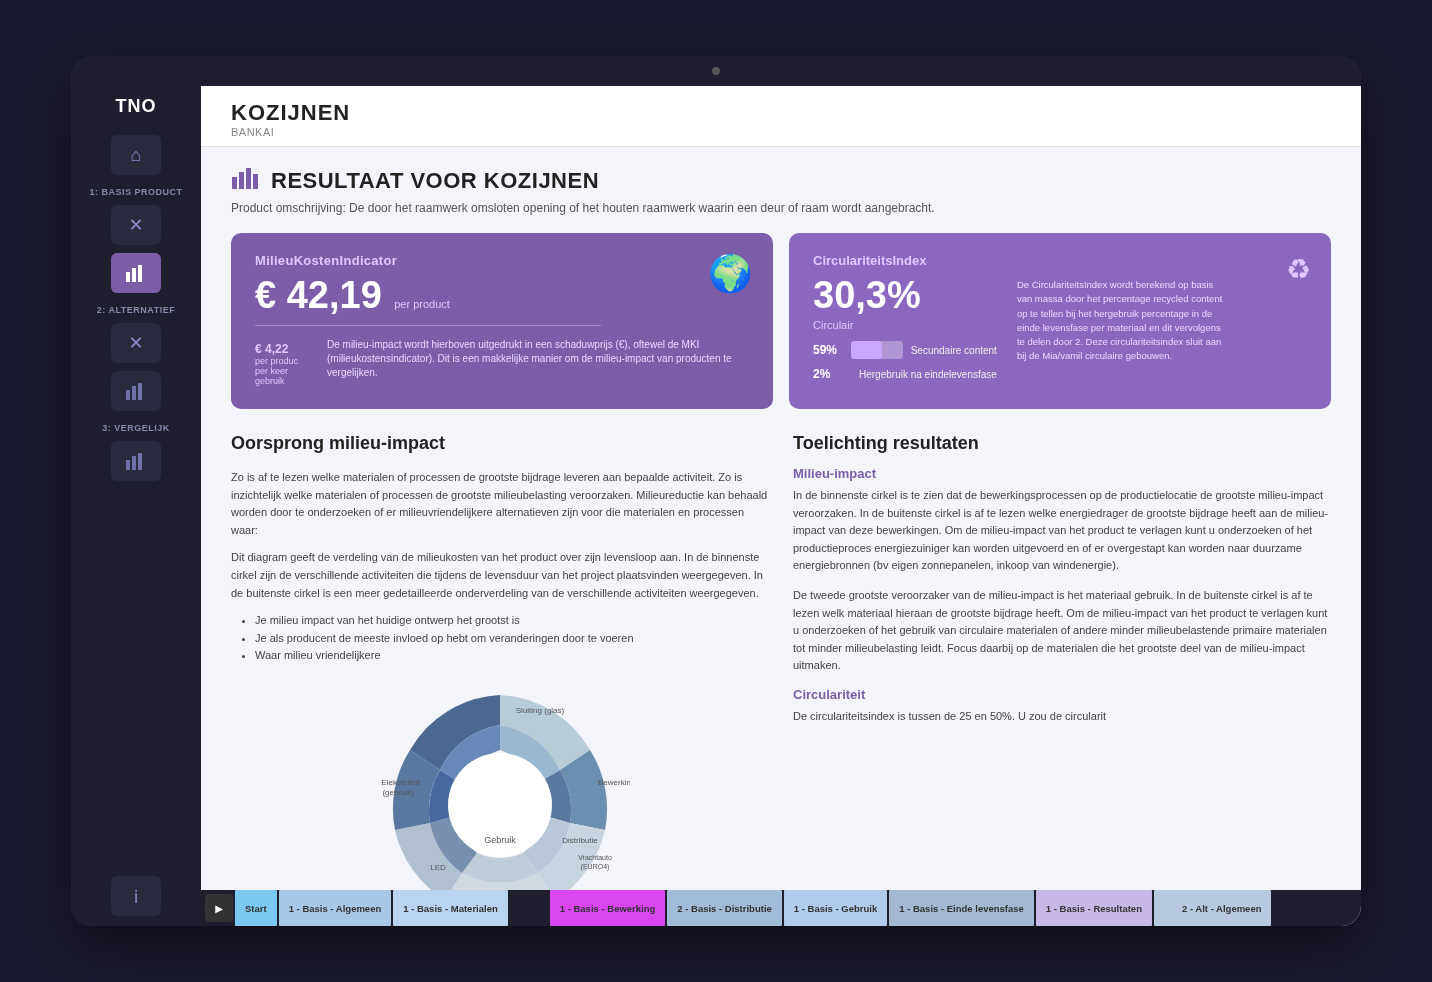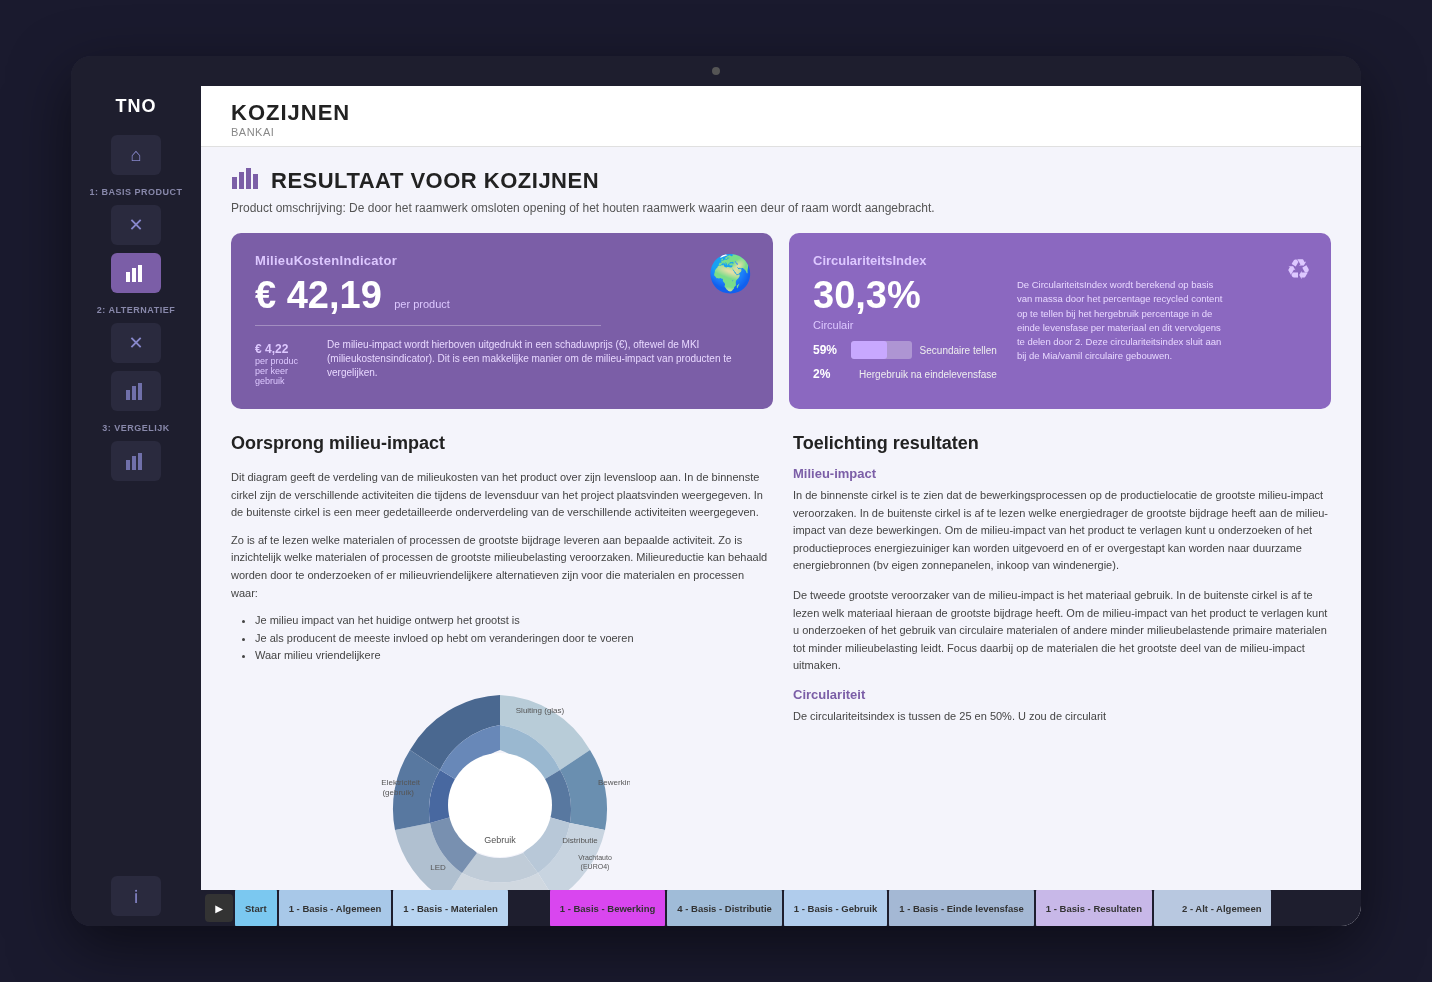--- a/index.html
+++ b/index.html
@@ -434,42 +434,42 @@
               <div style="display:flex; gap:20px; align-items:flex-start;">
                 <div>
                   <div class="card-big-value">30,3%</div>
                   <div class="card-sub-label">Circulair</div>
                   <div style="margin-top:6px;">
                     <div class="progress-row">
                       <div class="progress-pct">59%</div>
                       <div class="progress-bar-bg">
                         <div class="progress-bar-fill" style="width:59%;"></div>
                       </div>
-                      <div class="progress-label">Secundaire tellen</div>
+                      <div class="progress-label">Secundaire content</div>
                     </div>
                     <div class="progress-row">
                       <div class="progress-pct">2%</div>
                       <div class="progress-bar-bg">
                         <div class="progress-bar-fill" style="width:2%;"></div>
                       </div>
                       <div class="progress-label">Hergebruik na eindelevensfase</div>
                     </div>
                   </div>
                 </div>
                 <div style="font-size:9.5px; color:#e8d8ff; line-height:1.5; max-width:210px; margin-top:4px;">De CirculariteitsIndex wordt berekend op basis van massa door het percentage recycled content op te tellen bij het hergebruik percentage in de einde levensfase per materiaal en dit vervolgens te delen door 2. Deze circulariteitsindex sluit aan bij de Mia/vamil circulaire gebouwen.</div>
               </div>
             </div>
           </div>
 
           <div class="bottom-section">
 
             <div class="left-col">
               <div class="section-title">Oorsprong milieu-impact</div>
+              <div class="section-text">Zo is af te lezen welke materialen of processen de grootste bijdrage leveren aan bepaalde activiteit. Zo is inzichtelijk welke materialen of processen de grootste milieubelasting veroorzaken. Milieureductie kan behaald worden door te onderzoeken of er milieuvriendelijkere alternatieven zijn voor die materialen en processen waar:</div>
               <div class="section-text">Dit diagram geeft de verdeling van de milieukosten van het product over zijn levensloop aan. In de binnenste cirkel zijn de verschillende activiteiten die tijdens de levensduur van het project plaatsvinden weergegeven. In de buitenste cirkel is een meer gedetailleerde onderverdeling van de verschillende activiteiten weergegeven.</div>
-              <div class="section-text">Zo is af te lezen welke materialen of processen de grootste bijdrage leveren aan bepaalde activiteit. Zo is inzichtelijk welke materialen of processen de grootste milieubelasting veroorzaken. Milieureductie kan behaald worden door te onderzoeken of er milieuvriendelijkere alternatieven zijn voor die materialen en processen waar:</div>
               <div class="section-text">
                 <ul>
                   <li>Je milieu impact van het huidige ontwerp het grootst is</li>
                   <li>Je als producent de meeste invloed op hebt om veranderingen door te voeren</li>
                   <li>Waar milieu vriendelijkere</li>
                 </ul>
               </div>
 
               <div class="donut-container">
                 <svg width="260" height="240" viewBox="0 0 260 240">
@@ -523,21 +523,21 @@
             </div>
           </div>
         </div>
 
         <div class="tab-bar">
           <div class="tab-play-btn">▶</div>
           <div class="tab-item tab-start">Start</div>
           <div class="tab-item tab-basis-alg">1 - Basis - Algemeen</div>
           <div class="tab-item tab-basis-mat">1 - Basis - Materialen</div>
           <div class="tab-item tab-basis-bew">1 - Basis - Bewerking</div>
-          <div class="tab-item tab-basis-dist">4 - Basis - Distributie</div>
+          <div class="tab-item tab-basis-dist">2 - Basis - Distributie</div>
           <div class="tab-item tab-basis-geb">1 - Basis - Gebruik</div>
           <div class="tab-item tab-basis-eind">1 - Basis - Einde levensfase</div>
           <div class="tab-item tab-basis-res">1 - Basis - Resultaten</div>
           <div class="tab-item tab-alt-alg">2 - Alt - Algemeen</div>
         </div>
       </div>
     </div>
   </div>
 </div>
 

